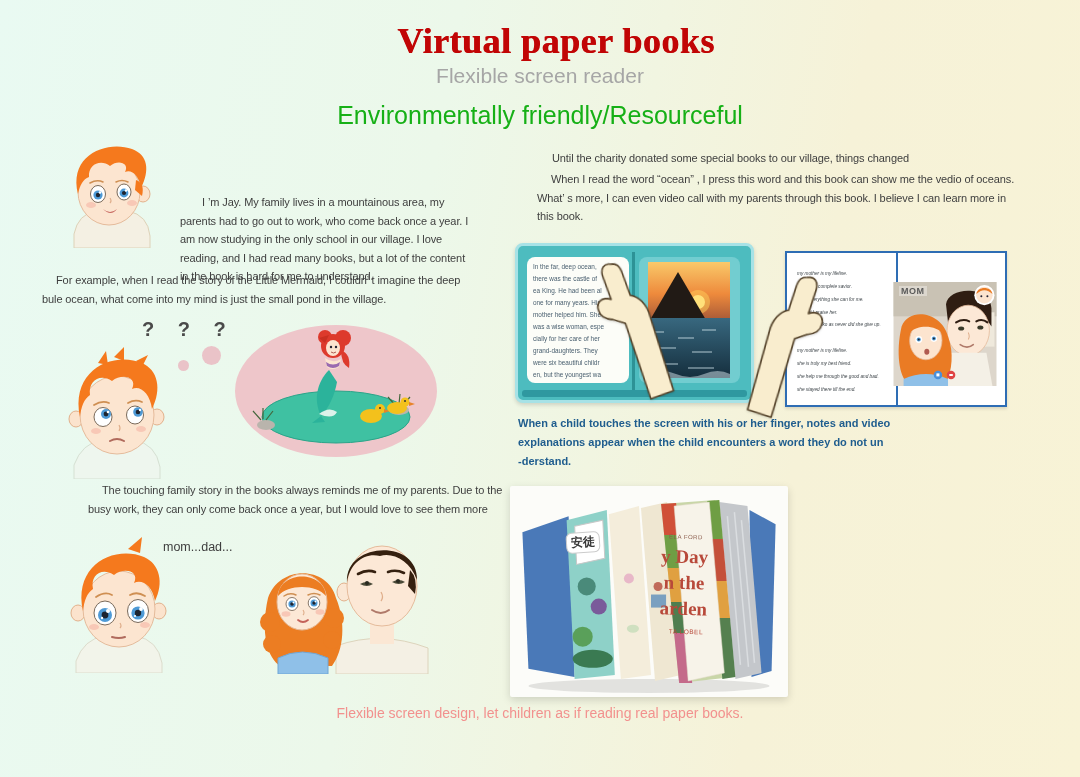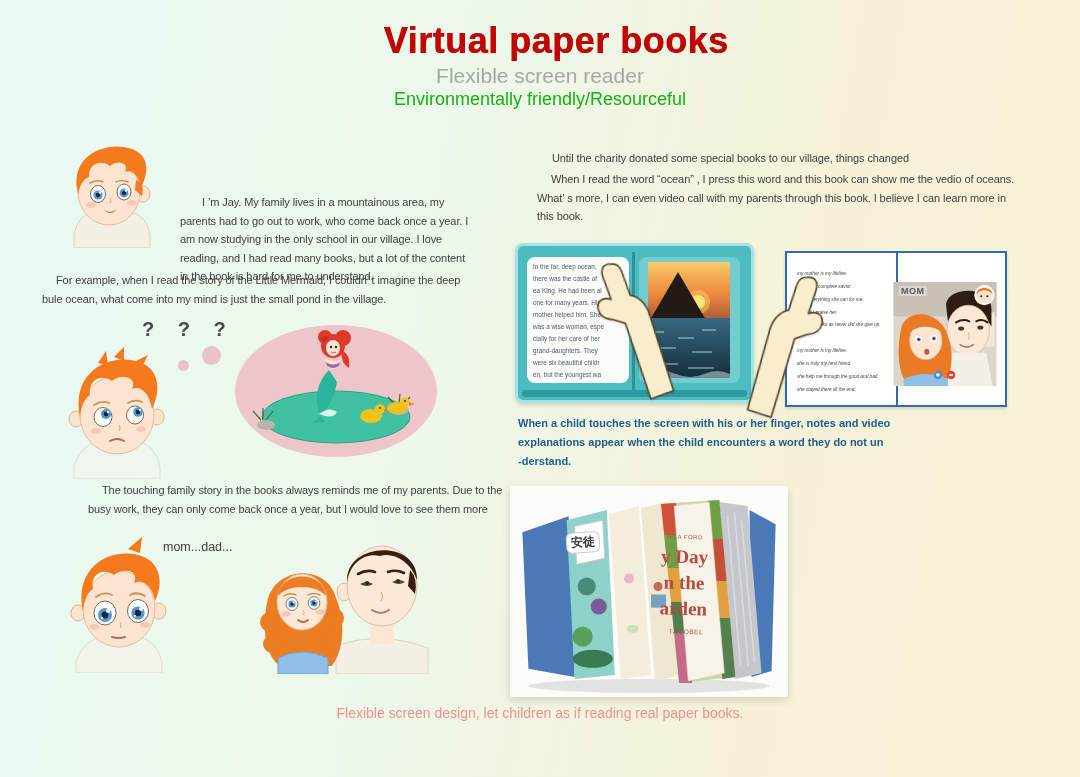--- a/index.html
+++ b/index.html
@@ -4,23 +4,23 @@
 <style>
   html,body{margin:0;padding:0;background:#ddd;}
   #stage{
     position:relative;width:1080px;height:777px;overflow:hidden;
     font-family:"Liberation Sans",sans-serif;
     background:linear-gradient(100deg,#e9faf2 0%,#ecf8ea 38%,#f6f2d8 72%,#f8f3d6 100%);
   }
   .abs{position:absolute;}
   .center{left:0;right:0;text-align:center;}
   .title{top:20px;font-size:36px;font-weight:800;color:#c10505;letter-spacing:.5px;
-         font-family:Liberation Sans, sans-serif;text-shadow:.6px 0 #c10505;margin-left:32px;}
+         font-family:Liberation Serif, serif;text-shadow:.6px 0 #c10505;margin-left:32px;}
   .subtitle{top:64px;font-size:21px;color:#a6a6a6;}
-  .tagline{top:89px;font-size:18px;color:#16b016;}
+  .tagline{top:101px;font-size:25px;color:#16b016;}
   .para{font-size:11px;line-height:18.5px;color:#3e3e3e;letter-spacing:-.1px;}
   .indent22{text-indent:22px;margin-top:43px;}
   .indent14{text-indent:14px;}
   .qmarks{font-size:20px;color:#4a4a4a;letter-spacing:9px;font-weight:bold;}
   .dot{background:#eac3c8;border-radius:50%;}
   .momdad{font-size:12.5px;color:#3e3e3e;}
   .bluecap{font-size:11px;font-weight:bold;color:#1f5d8e;line-height:19px;white-space:pre-line;}
   .bluecap2{font-size:12px;font-weight:bold;color:#1f5d8e;line-height:19px;white-space:pre-line;}
   .footer1{top:705px;font-size:14px;color:#f2918e;}
   .footer2{top:728px;font-size:15.5px;color:#d94545;}

